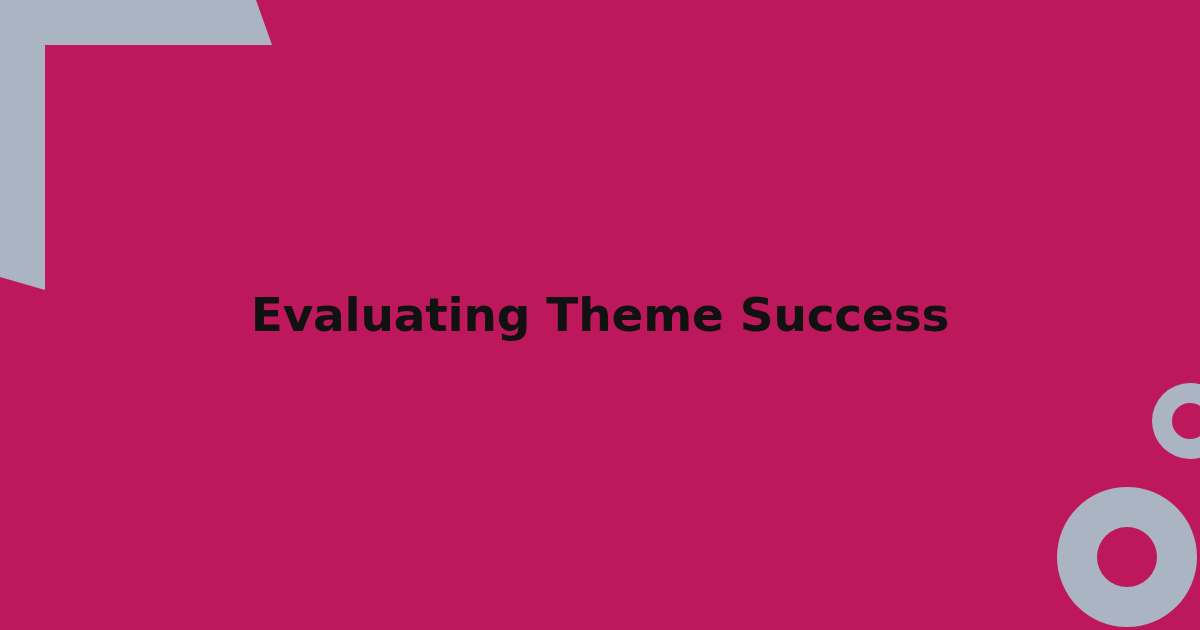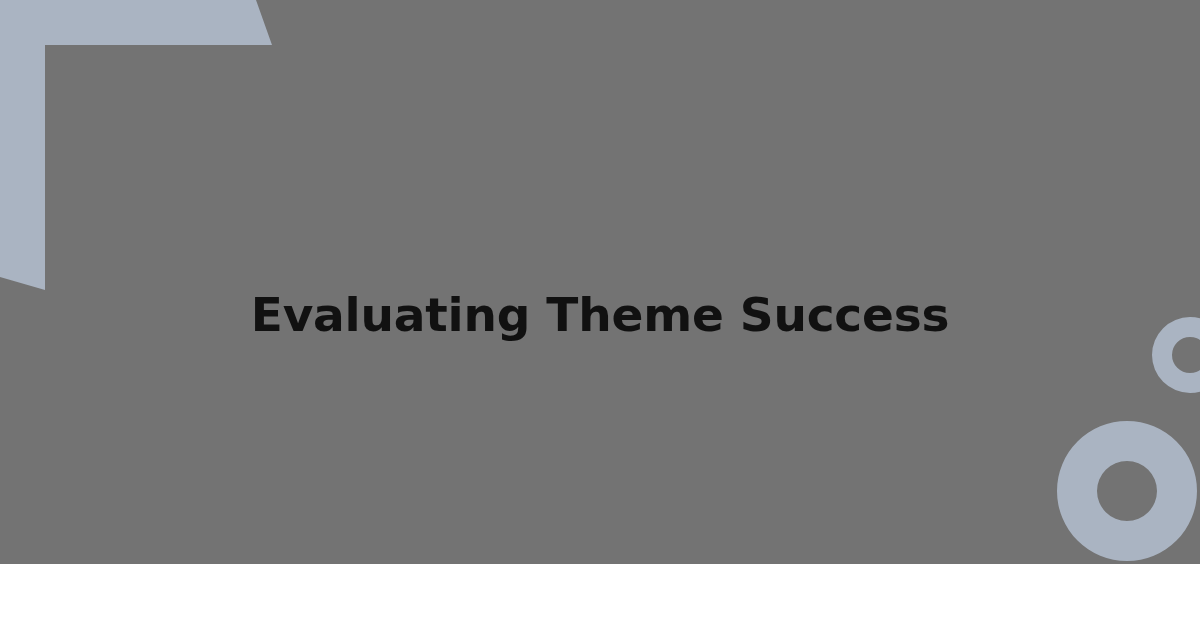--- a/index.html
+++ b/index.html
@@ -8,22 +8,22 @@
     padding: 0;
   }
   body {
     background: #ffffff;
     font-family: "Liberation Sans", sans-serif;
   }
 
   #card {
     position: relative;
     width: 1200px;
-    height: 564px;
-    background: #737373;
+    height: 630px;
+    background: #be185d;
     overflow: hidden;
   }
 
   
   .deco-bracket {
     position: absolute;
     left: 0;
     top: 0;
     width: 290px;
     height: 300px;

